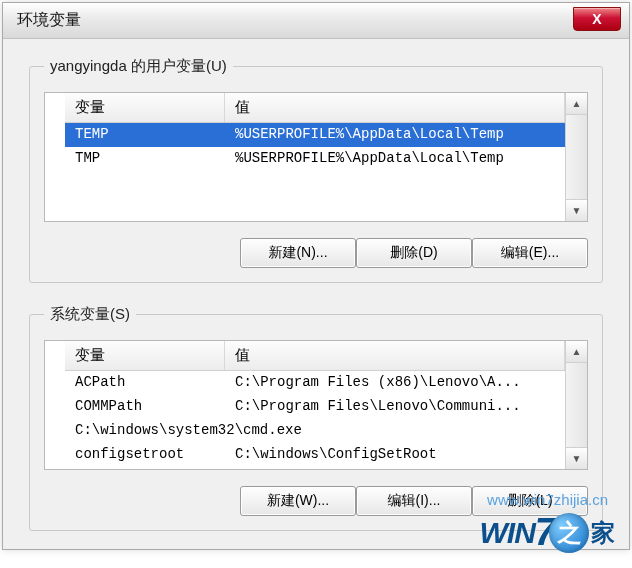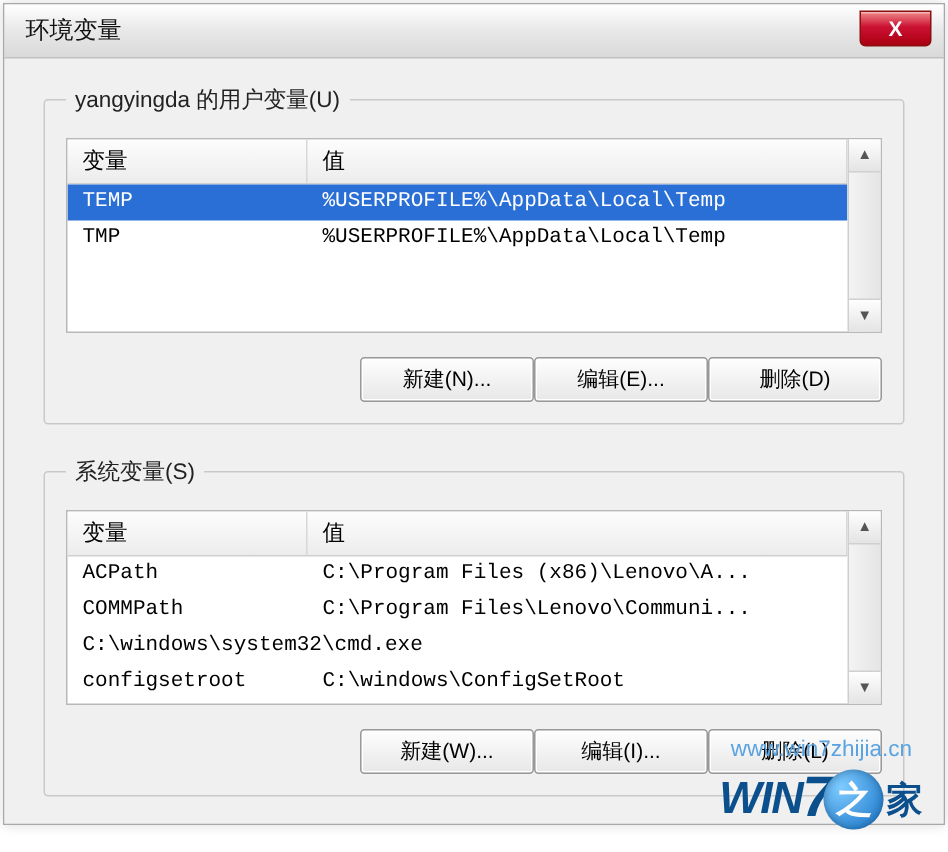--- a/index.html
+++ b/index.html
@@ -71,20 +71,21 @@
   .table-frame {
     border: 1px solid #b8b8b8;
     background: #fff;
     position: relative;
     height: 130px;
     display: flex;
   }
   .table {
     flex: 1;
     overflow: hidden;
+    margin-left: 20px;
   }
   .thead {
     display: flex;
     height: 30px;
     background: linear-gradient(#fdfdfd, #ececec);
     border-bottom: 1px solid #d0d0d0;
   }
   .th {
     padding: 5px 10px;
     font-size: 15px;
@@ -223,22 +224,22 @@
         </div>
         <div class="vscroll">
           <div class="arrow">▲</div>
           <div class="track"></div>
           <div class="arrow down">▼</div>
         </div>
       </div>
 
       <div class="btn-row">
         <button class="win-btn">新建(N)...</button>
+        <button class="win-btn">删除(D)</button>
         <button class="win-btn">编辑(E)...</button>
-        <button class="win-btn">删除(D)</button>
       </div>
     </fieldset>
 
     <fieldset class="groupbox" style="margin-bottom:6px">
       <legend>系统变量(S)</legend>
 
       <div class="table-frame">
         <div class="table">
           <div class="thead">
             <div class="th col-var">变量</div>

